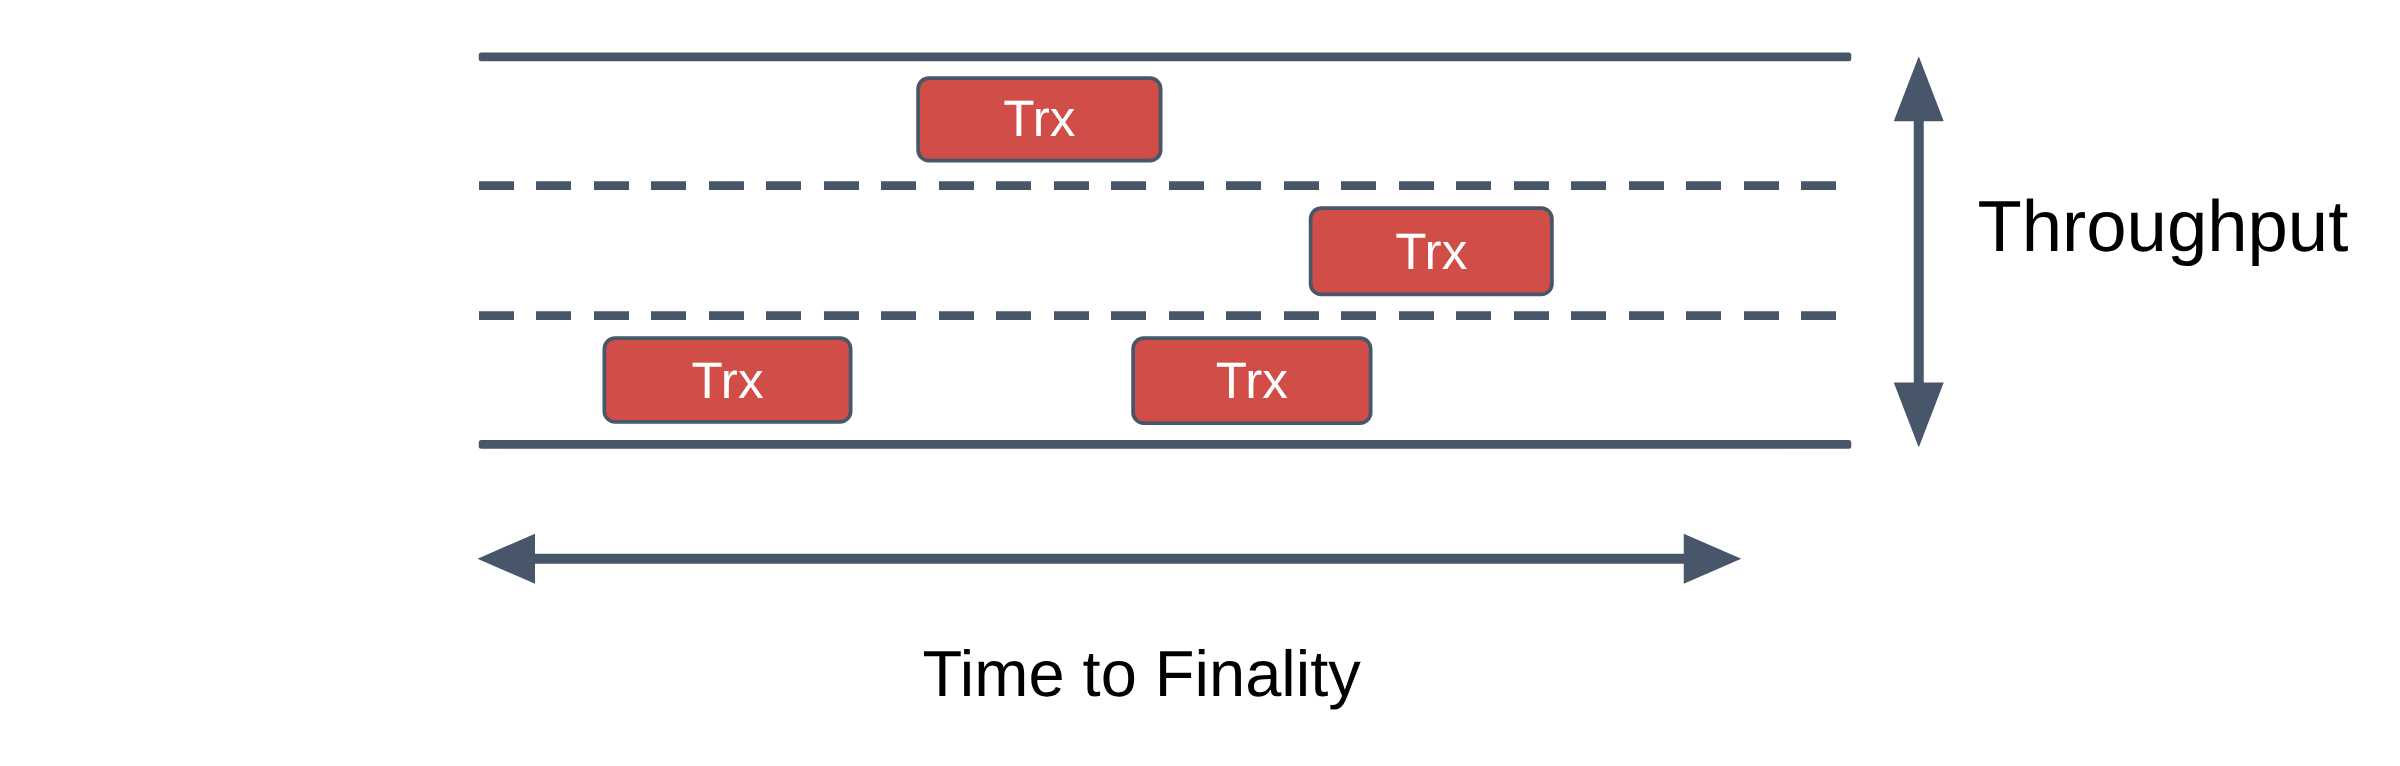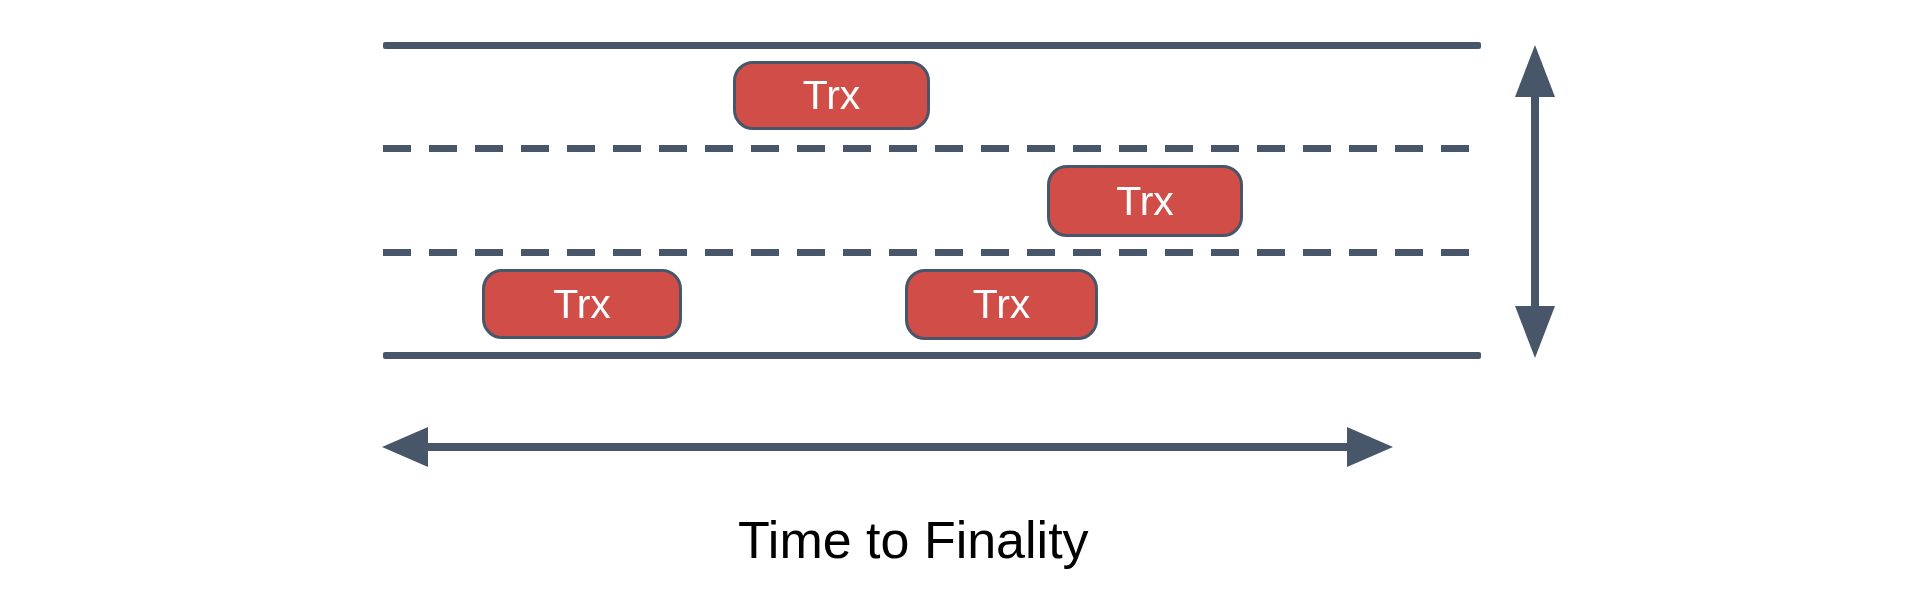--- a/index.html
+++ b/index.html
@@ -42,21 +42,21 @@
       var(--line) 0px, var(--line) 28px,
       transparent 28px, transparent 46px
     );
   }
   .lane-divider.d1 { top: 145px; }
   .lane-divider.d2 { top: 249px; }
   .trx-box {
     position: absolute;
     background: var(--transaction-fill);
     border: 3px solid var(--transaction-border);
-    border-radius: 20px;
+    border-radius: 10px;
     display: flex;
     align-items: center;
     justify-content: center;
     color: var(--transaction-text);
     font-size: 41px;
     line-height: 1;
   }
   .trx-box.b1 { left: 733px;  top: 61px;  width: 197px; height: 69px; }
   .trx-box.b2 { left: 1047px; top: 165px; width: 196px; height: 72px; }
   .trx-box.b3 { left: 482px;  top: 269px; width: 200px; height: 70px; }
@@ -101,15 +101,16 @@
     <rect x="26" y="48" width="8" height="217" fill="currentColor"></rect>
     <polygon points="30,313 10,261 50,261" fill="currentColor"></polygon>
   </svg>
 
   <svg class="arrow-svg horizontal" viewBox="0 0 1011 44" xmlns="http://www.w3.org/2000/svg" aria-hidden="true">
     <polygon points="0,22 46,2 46,42" fill="currentColor"></polygon>
     <rect x="40" y="18" width="931" height="8" fill="currentColor"></rect>
     <polygon points="1011,22 965,2 965,42" fill="currentColor"></polygon>
   </svg>
 
+  <div class="axis-label throughput">Throughput</div>
   <div class="axis-label finality">Time to Finality</div>
 
 </div>
 
 </body></html>

